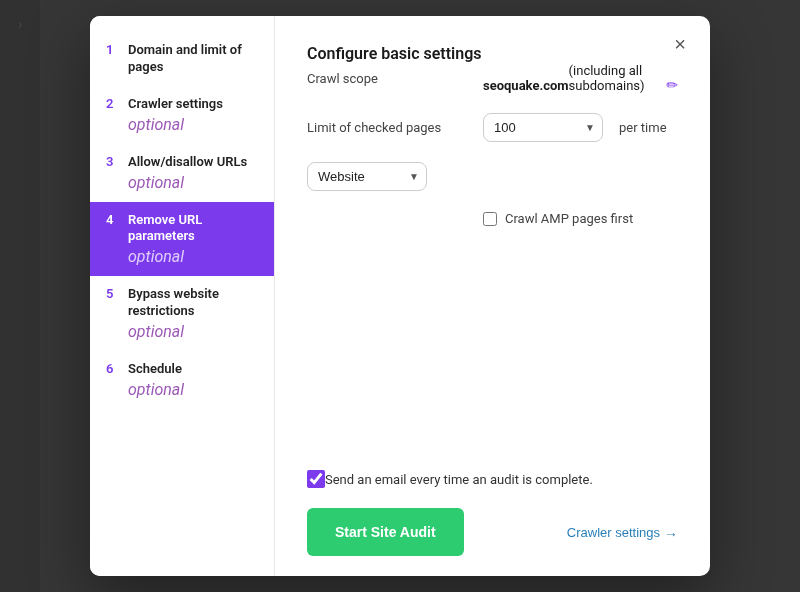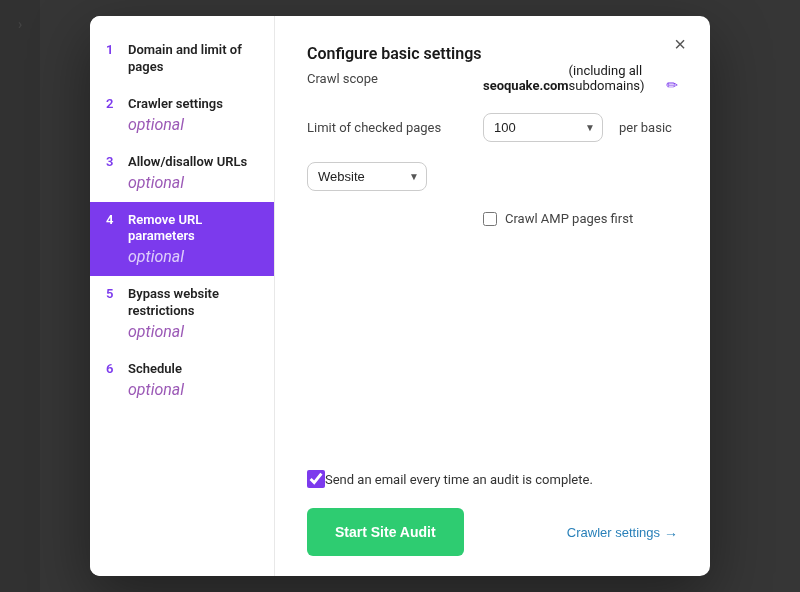--- a/index.html
+++ b/index.html
@@ -345,21 +345,21 @@
         </span>
       </div>
 
       <div class="form-row">
         <span class="form-label">Limit of checked pages</span>
         <div class="select-wrapper">
           <select class="form-select">
           <option value="100">100</option><option value="250">250</option><option value="500">500</option><option value="1000">1000</option><option value="5000">5000</option></select>
           <span class="select-arrow">▼</span>
         </div>
-        <span class="per-audit-label">per basic</span>
+        <span class="per-audit-label">per time</span>
       </div>
 
       <div class="form-row">
         <div class="select-wrapper">
           <select class="form-select">
           <option value="Website">Website</option><option value="Sitemap">Sitemap</option><option value="Both">Both</option></select>
           <span class="select-arrow">▼</span>
         </div>
       </div>
 

